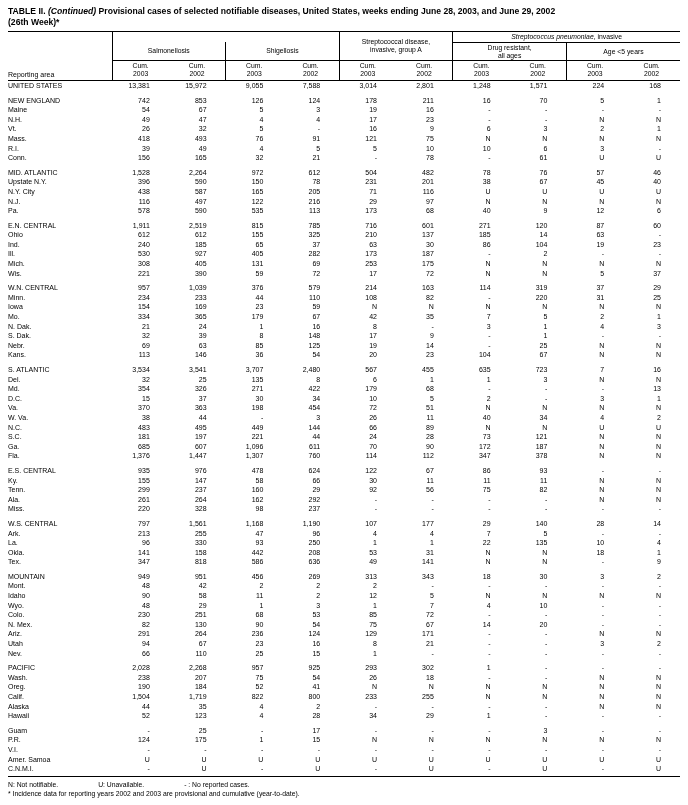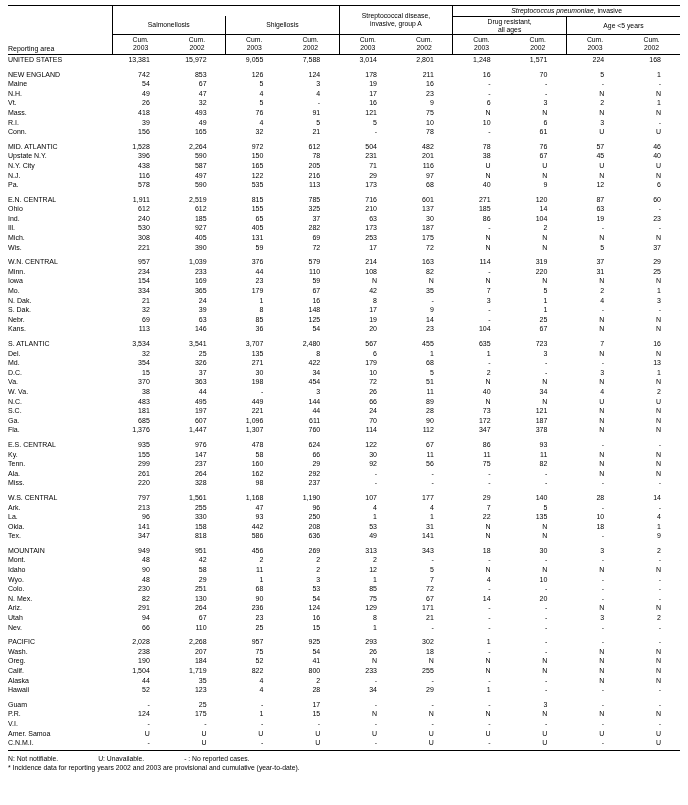--- a/index.html
+++ b/index.html
@@ -23,20 +23,27 @@
   tbody tr:last-child td{border-bottom:1px solid #000;padding-bottom:2px;}
   .footnotes{margin-top:3px;font-size:6.8px;line-height:9px;width:672px;}
   .footnotes .legend span{margin-right:38px;}
   .footnotes .note{margin-top:0;}
 </style>
 </head>
 <body>
 
 <div class="page">
 
+  <div class="t-title">
+    <span>TABLE II.</span>
+    <span class="cont">(Continued)</span>
+    <span>Provisional cases of selected notifiable diseases, United States, weeks ending June 28, 2003, and June 29, 2002</span>
+    <br>
+    <span>(26th Week)*</span>
+  </div>
 
   <table>
     <colgroup>
       <col class="area">
       <col class="num">
         <col class="num">
         <col class="num">
         <col class="num">
         <col class="num">
       <col class="num">

